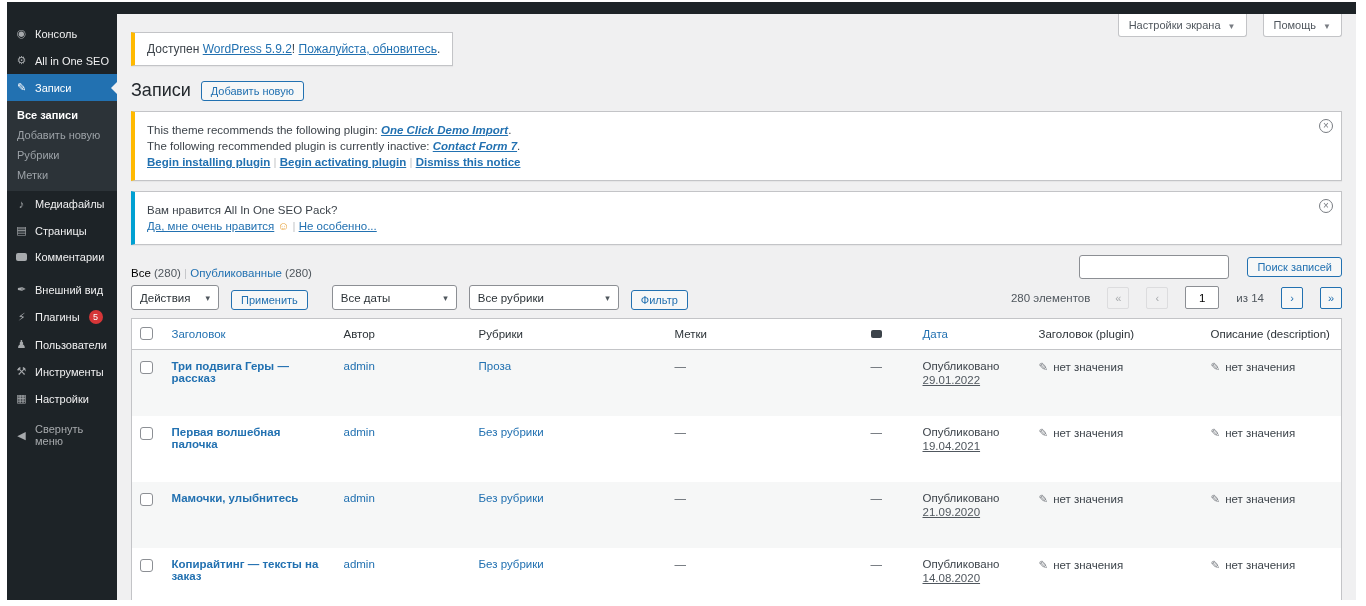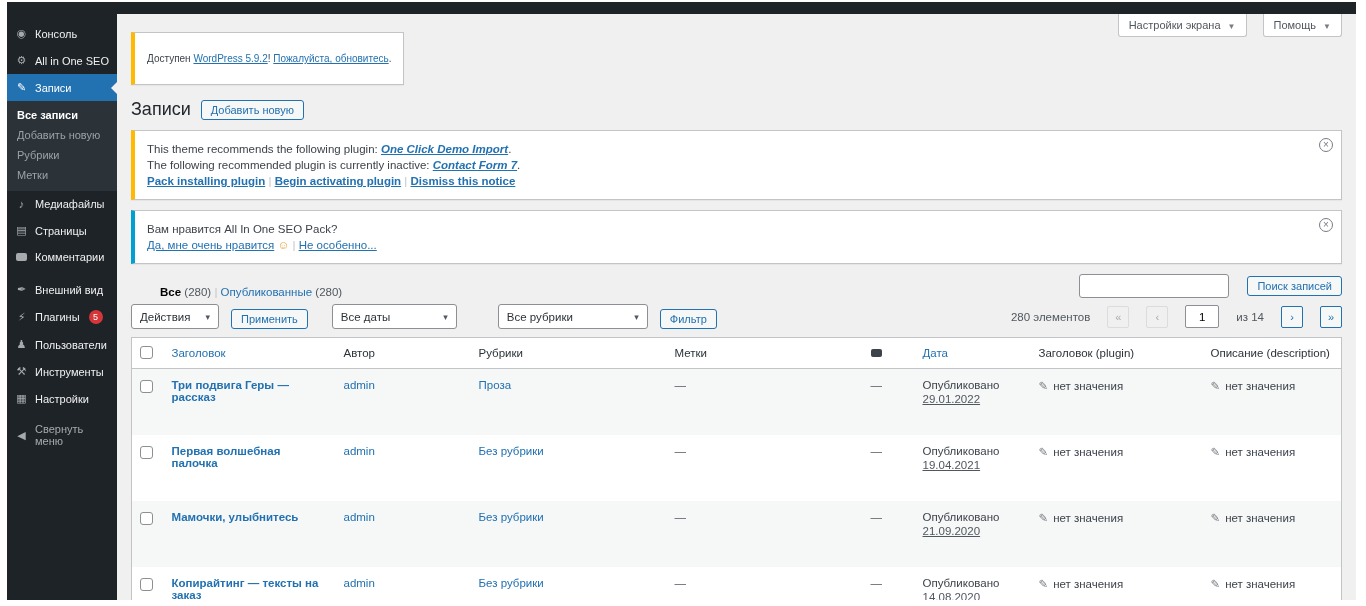--- a/index.html
+++ b/index.html
@@ -33,53 +33,53 @@
   .content { flex:1; position:relative; padding:0 14px; overflow:hidden; }
   .screen-tabs { position:absolute; top:0; right:14px; display:flex; gap:16px; }
   .screen-tab { background:#fff; border:1px solid #c3c4c7; border-top:none; border-radius:0 0 3px 3px;
     padding:5px 10px; font-size:11px; color:#50575e; cursor:pointer; }
   .screen-tab .caret { font-size:8px; color:#787c82; margin-left:4px; }
 
   a, .link { color:#2271b1; text-decoration:none; cursor:pointer; }
   .u { text-decoration:underline; }
 
   .update-nag { display:inline-block; background:#fff; border:1px solid #c3c4c7; border-left:4px solid #ffb900;
-    box-shadow:0 1px 1px rgba(0,0,0,.04); padding:20px 12px; margin-top:18px; font-size:10px; }
+    box-shadow:0 1px 1px rgba(0,0,0,.04); padding:9px 12px; margin-top:18px; font-size:12px; }
 
   .page-header { display:flex; align-items:center; gap:10px; margin:14px 0 10px; }
   .page-title { font-size:18px; font-weight:400; color:#23282d; }
   .btn { display:inline-flex; align-items:center; justify-content:center; background:#f6f7f7;
     border:1px solid #2271b1; color:#2271b1; border-radius:3px; font-size:11px; padding:3px 9px; cursor:pointer; white-space:nowrap; }
 
   .notice { background:#fff; border:1px solid #c3c4c7; box-shadow:0 1px 1px rgba(0,0,0,.04);
     padding:8px 30px 8px 12px; position:relative; margin-bottom:10px; font-size:11.5px;margin-top:8px; }
   .notice.warn { border-left:4px solid #ffb900; }
   .notice.info { border-left:4px solid #00a0d2; }
   .notice p { margin:4px 0; }
   .plugin-link { font-weight:bold; font-style:italic; text-decoration:underline; }
   .bold-link { font-weight:bold; text-decoration:underline; }
   .dismiss { position:absolute; top:7px; right:8px; width:14px; height:14px; border:1px solid #787c82;
     border-radius:50%; color:#787c82; font-size:10px; line-height:12px; text-align:center; cursor:pointer; background:#fff; }
   .smiley { color:#e8a33d; }
   .sep { color:#c3c4c7; }
 
   .list-controls { display:flex; justify-content:space-between; align-items:flex-end; margin:4px 0 6px; }
   .views { font-size:11.5px; }
-  .views .current-view { font-weight:bold; color:#000;margin-left:29px; }
+  .views .current-view { font-weight:normal; color:#000; }
   .views .count { color:#50575e; }
   .search-box { display:flex; gap:18px; align-items:center; }
   .search-input { width:150px; height:24px; border:1px solid #8c8f94; border-radius:3px; background:#fff; padding:0 6px; font-size:11.5px; }
 
   .tablenav { display:flex; justify-content:space-between; align-items:center; margin-bottom:8px; }
   .actions { display:flex; gap:12px; align-items:flex-end; }
   .select { display:inline-flex; align-items:center; justify-content:space-between; gap:10px;
     background:#fff; border:1px solid #8c8f94; border-radius:3px; height:25px; padding:0 8px;
     font-size:11.5px; color:#2c3338; cursor:pointer; }
   .select .caret { font-size:9px; color:#50575e; }
-  .sel-actions { min-width:88px; } .sel-dates { min-width:125px; } .sel-cats { min-width:150px;margin-left:29px; }
+  .sel-actions { min-width:88px; } .sel-dates { min-width:125px; } .sel-cats { min-width:150px; }
   .pagination { display:flex; align-items:center; gap:17px; font-size:11.5px; color:#50575e; }
   .page-btn { width:22px; height:22px; display:inline-flex; align-items:center; justify-content:center;
     border-radius:2px; font-size:11px; cursor:pointer; }
   .page-btn.disabled { background:#f0f0f1; border:1px solid #dcdcde; color:#a7aaad; cursor:default; }
   .page-btn.enabled { background:#f6f7f7; border:1px solid #2271b1; color:#2271b1; }
   .page-input { width:34px; height:23px; text-align:center; border:1px solid #8c8f94; border-radius:2px; font-size:11.5px; }
 
   .posts-table { width:100%; border-collapse:collapse; background:#fff; border:1px solid #c3c4c7; font-size:11.5px; }
   .posts-table th { text-align:left; font-weight:400; padding:7px 8px; border-bottom:1px solid #c3c4c7; color:#2c3338; }
   .posts-table th .sortable { color:#2271b1; }
@@ -176,21 +176,21 @@
 
       <div class="page-header">
         <h1 class="page-title">Записи</h1>
         <button class="btn">Добавить новую</button>
       </div>
 
       <div class="notice warn">
         <p><span>This theme recommends the following plugin: </span><a class="plugin-link">One Click Demo Import</a><span>.</span></p>
         <p><span>The following recommended plugin is currently inactive: </span><a class="plugin-link">Contact Form 7</a><span>.</span></p>
         <p>
-          <a class="bold-link">Pack installing plugin</a>
+          <a class="bold-link">Begin installing plugin</a>
           <span class="sep">|</span>
           <a class="bold-link">Begin activating plugin</a>
           <span class="sep">|</span>
           <a class="bold-link">Dismiss this notice</a>
         </p>
         <span class="dismiss">×</span>
       </div>
 
       <div class="notice info">
         <p><span>Вам нравится All In One SEO Pack?</span></p>

